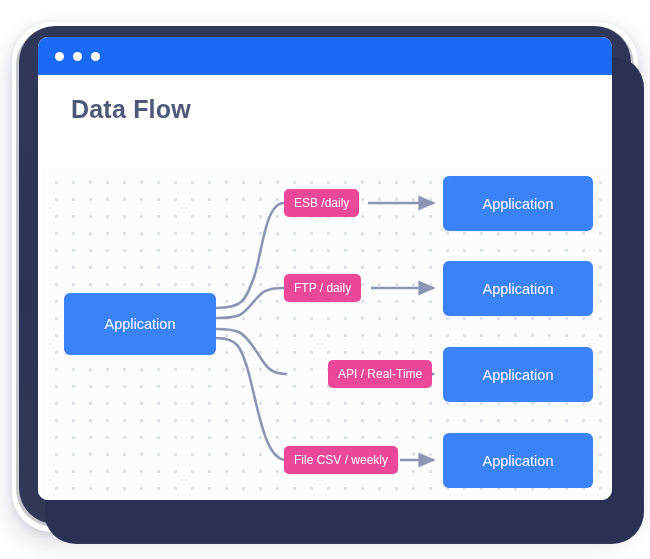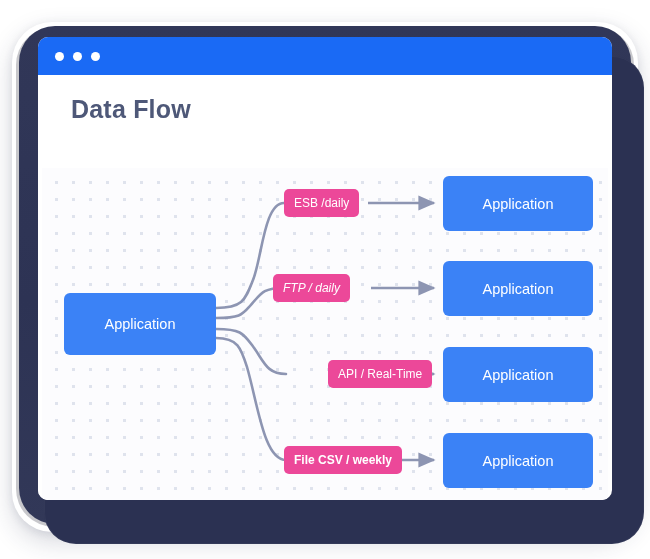--- a/index.html
+++ b/index.html
@@ -221,27 +221,27 @@
           <line x1="362" y1="385" x2="396" y2="385" stroke="#8d95b2" stroke-width="2.6" marker-end="url(#arrowh)"></line>
         </svg>
 
         <div class="node node-app" style="left:26px; top:218px; width:152px; height:62px;">
           <span>Application</span>
         </div>
 
         <div class="node node-label" style="left:246px; top:114px; height:28px;">
           <span>ESB /daily</span>
         </div>
-        <div class="node node-label" style="left:235px; top:199px; height:28px;font-style:italic;">
+        <div class="node node-label" style="left:246px; top:199px; height:28px;">
           <span>FTP / daily</span>
         </div>
         <div class="node node-label" style="left:246px; top:285px; height:28px;margin-left:44px;">
           <span>API / Real-Time</span>
         </div>
-        <div class="node node-label" style="left:246px; top:371px; height:28px;font-weight:bold;">
+        <div class="node node-label" style="left:246px; top:371px; height:28px;">
           <span>File CSV / weekly</span>
         </div>
 
         <div class="node node-app" style="left:405px; top:101px; width:150px; height:55px;">
           <span>Application</span>
         </div>
         <div class="node node-app" style="left:405px; top:186px; width:150px; height:55px;">
           <span>Application</span>
         </div>
         <div class="node node-app" style="left:405px; top:272px; width:150px; height:55px;">

